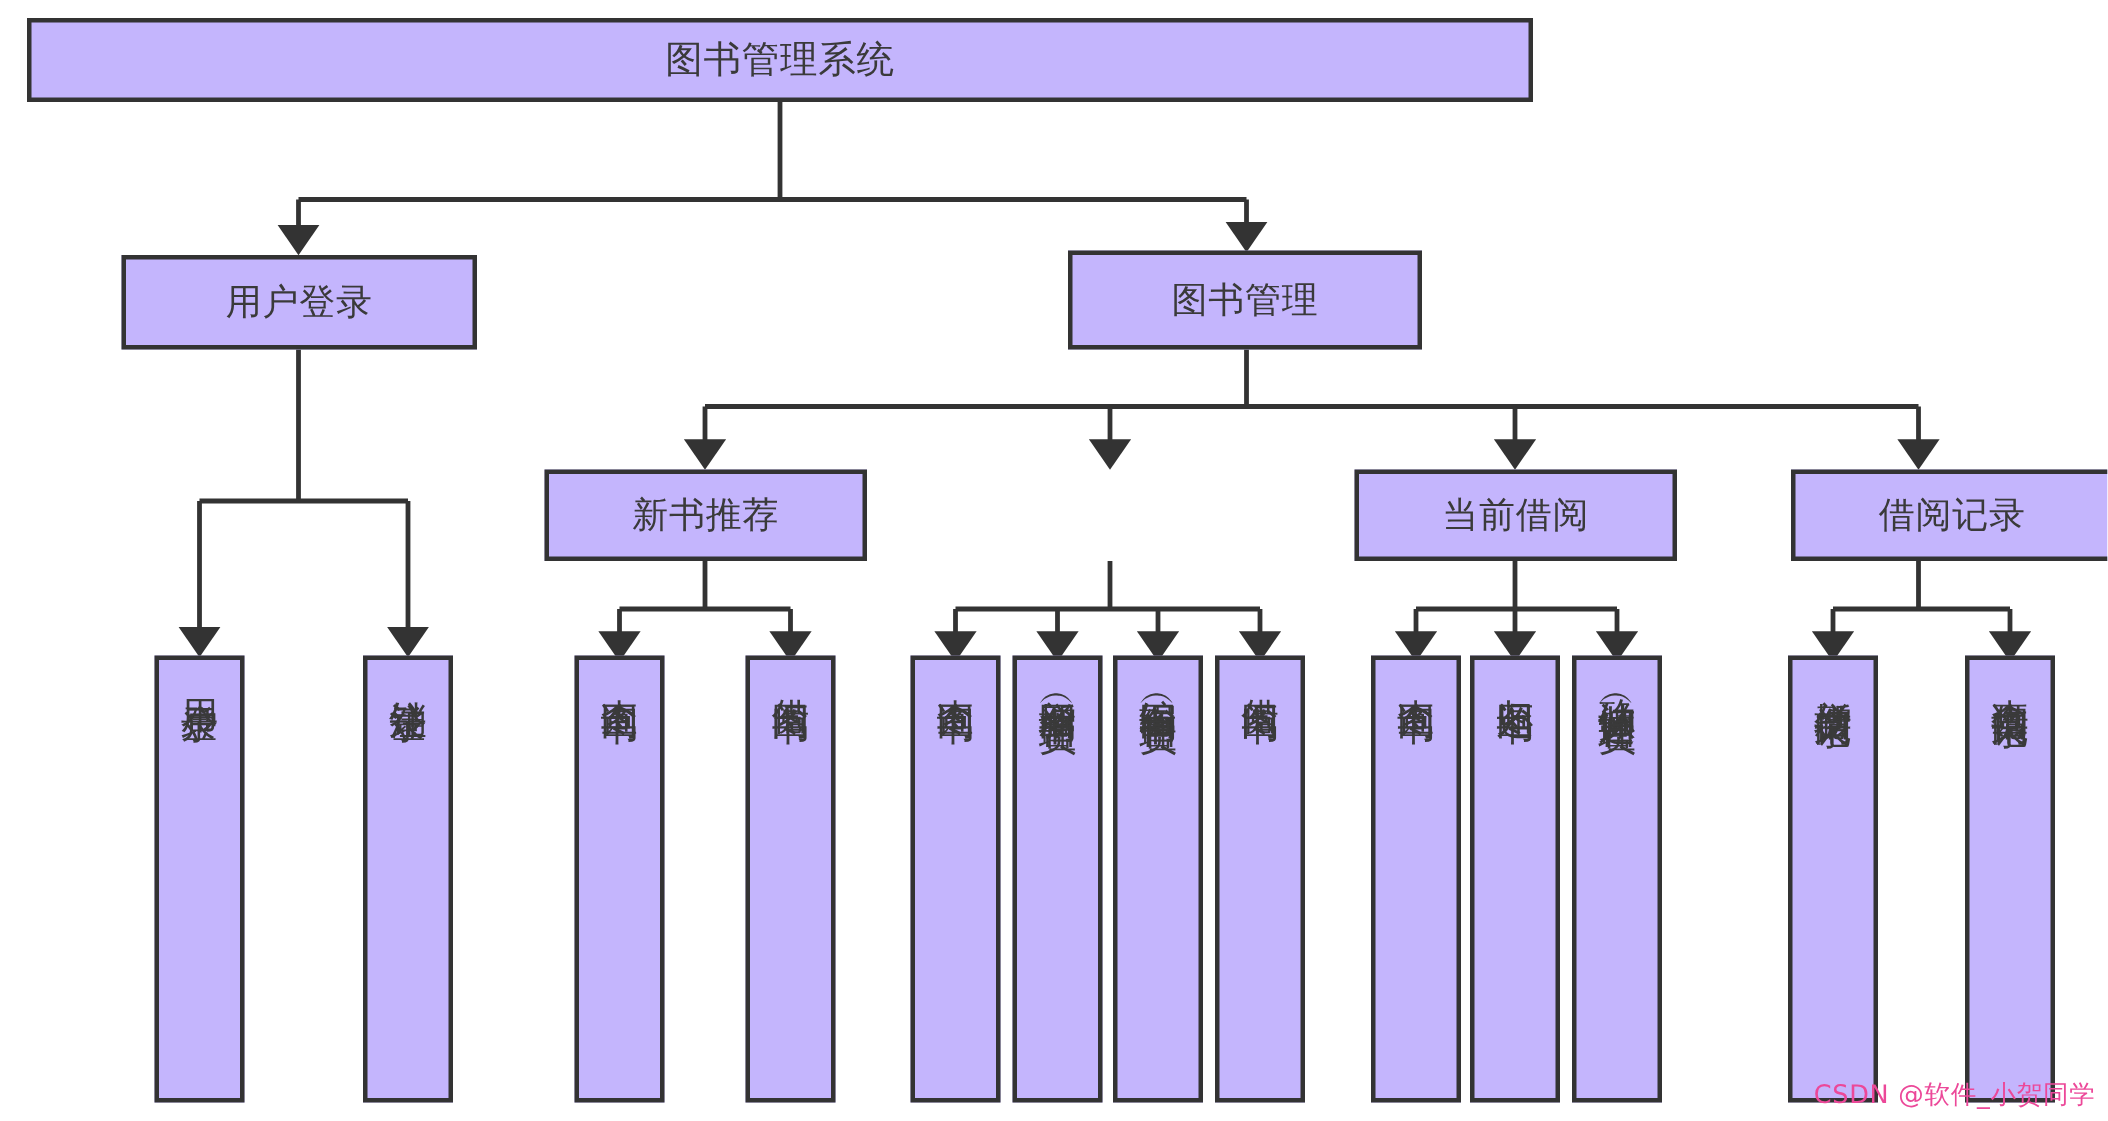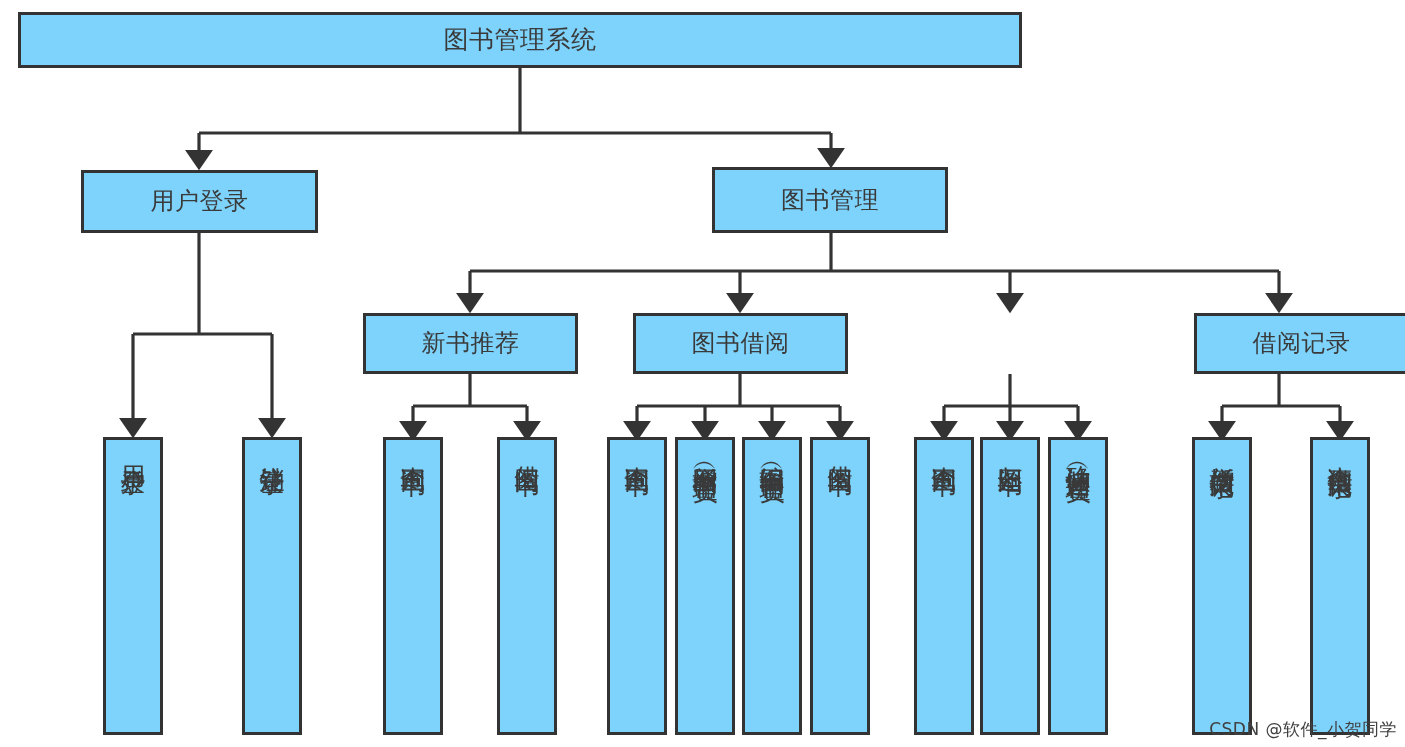--- a/index.html
+++ b/index.html
@@ -23,21 +23,21 @@
     position: absolute;
     left: 0;
     top: 0;
     width: 1405px;
     height: 747px;
     pointer-events: none;
   }
   .node {
     position: absolute;
     box-sizing: border-box;
-    background: #7dd3fc;
+    background: #c4b5fd;
     border: 3px solid #333333;
     display: flex;
     align-items: center;
     justify-content: center;
   }
   .node .label {
     color: #3a3a3a;
     line-height: 1.18;
     letter-spacing: 0.5px;
   }
@@ -59,21 +59,21 @@
     line-height: 1.0;
     letter-spacing: 2px;
     display: block;
     max-height: 100%;
   }
   .watermark {
     position: absolute;
     right: 8px;
     bottom: 6px;
     font-size: 17px;
-    color: #404040;
+    color: #ec4899;
     white-space: nowrap;
     letter-spacing: 0.5px;
   }
 </style>
 </head>
 <body>
 
 <div id="canvas">
 
   <svg class="edges" viewBox="0 0 1405 747">
@@ -133,22 +133,22 @@
   <div class="node horizontal" style="left:81px; top:170px; width:237px; height:63px;">
     <span class="label">用户登录</span>
   </div>
   <div class="node horizontal" style="left:363px; top:313px; width:215px; height:61px;">
     <span class="label">新书推荐</span>
   </div>
 
   <div class="node horizontal" style="left:712px; top:167px; width:236px; height:66px;">
     <span class="label">图书管理</span>
   </div>
-  <div class="node horizontal" style="left:633px; top:313px; width:215px; height:61px;">
-    <span class="label">图书借阅</span>
+  <div class="node horizontal" style="left:903px; top:313px; width:215px; height:61px;">
+    <span class="label">当前借阅</span>
   </div>
   <div class="node horizontal" style="left:1172px; top:313px; width:215px; height:61px;margin-left:22px;">
     <span class="label">借阅记录</span>
   </div>
 
   <div class="node vertical" style="left:103px; top:437px; width:60px; height:298px;">
     <span class="label">用户登录</span>
   </div>
   <div class="node vertical" style="left:242px; top:437px; width:60px; height:298px;">
     <span class="label">注销登录</span>

